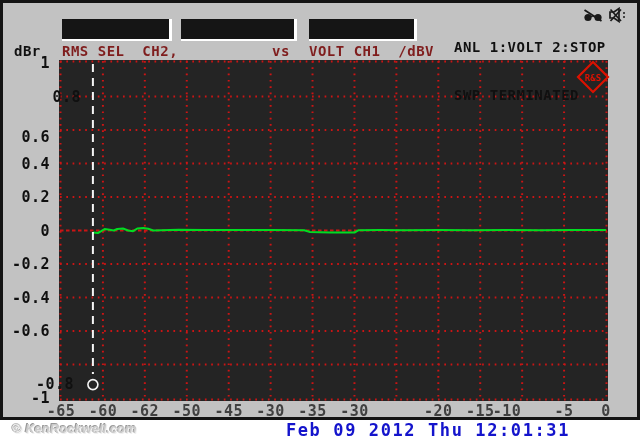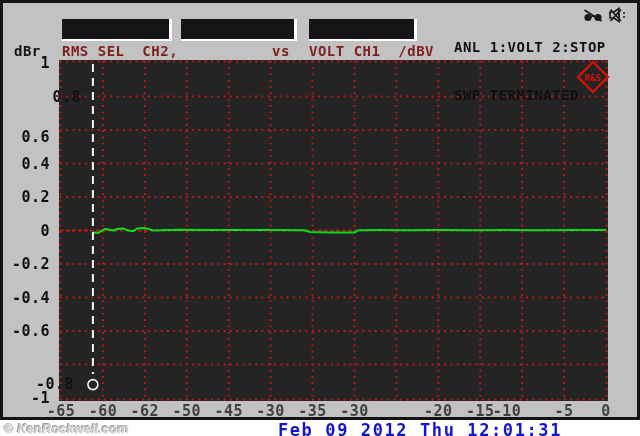--- a/index.html
+++ b/index.html
@@ -34,21 +34,21 @@
   }
   .icons{position:absolute;left:583px;top:7px;display:flex;gap:4px;}
   .ytick{
     position:absolute;left:0;width:50px;text-align:right;
     font-size:15px;font-weight:bold;color:#101010;letter-spacing:0.5px;
   }
   .xtick{
     position:absolute;top:402px;width:44px;text-align:center;
     font-size:15px;font-weight:bold;color:#404040;letter-spacing:0.5px;
   }
-  .caption{position:absolute;left:0;bottom:0;width:568px;height:16px;background:#ffffff;}
+  .caption{position:absolute;left:8px;bottom:0;width:568px;height:16px;background:#ffffff;}
   .watermark{
     position:absolute;left:4px;top:1px;
     font-family:"Liberation Sans",sans-serif;font-size:13px;font-weight:bold;font-style:italic;
     color:#cbcbcb;text-shadow:1px 1px 0 #f0f0f0,-1px -1px 0 #989898;white-space:nowrap;
   }
   .timestamp{
     position:absolute;right:6px;top:0;font-size:17px;font-weight:bold;
     letter-spacing:1.6px;color:#1414cc;white-space:nowrap;
   }
 </style>

